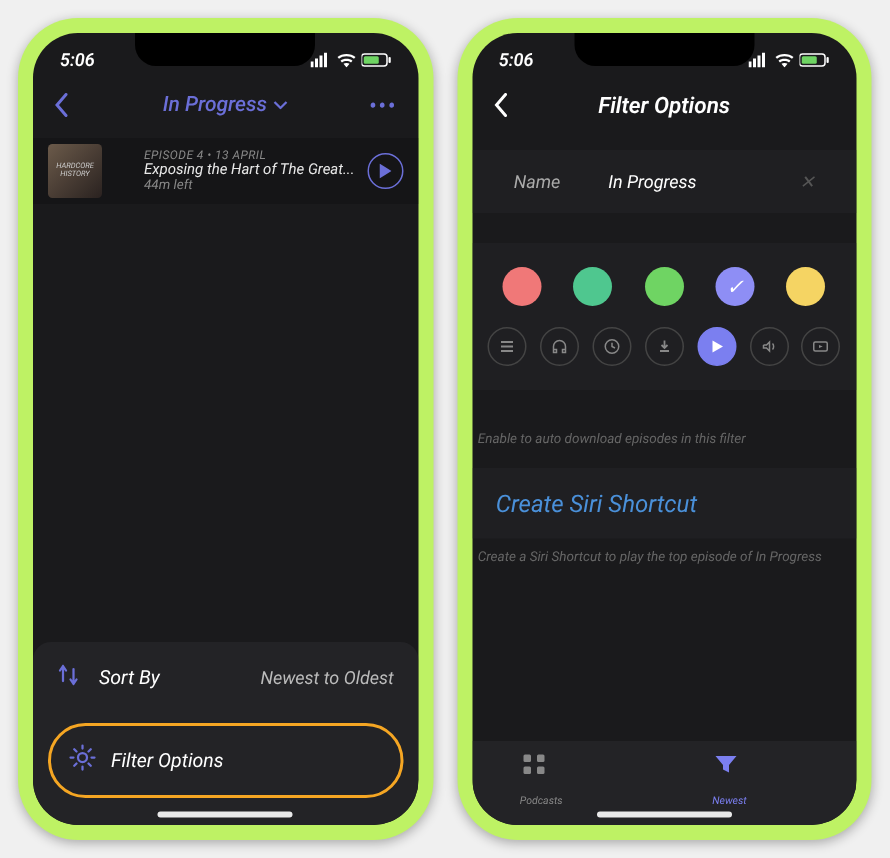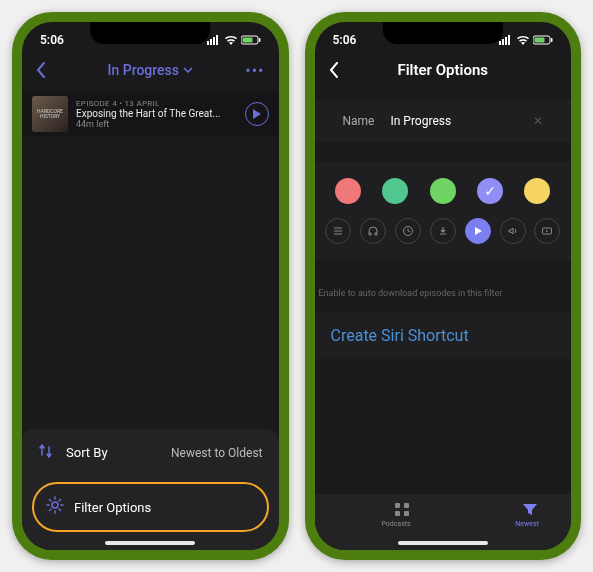--- a/index.html
+++ b/index.html
@@ -8,25 +8,26 @@
     font-family: -apple-system, BlinkMacSystemFont, "Segoe UI", Roboto, sans-serif;
     display: flex;
     gap: 16px;
     padding: 12px;
     width: 593px;
     height: 572px;
   }
   .phone {
     width: 319px;
     height: 548px;
-    background: #4d7c0f;
+    background: #bef264;
     border-radius: 40px;
     padding: 10px;
     box-shadow: 0 2px 8px rgba(0,0,0,0.3);
     position: relative;
+    font-style: italic;
   }
   .screen {
     width: 100%;
     height: 100%;
     background: #1a1a1c;
     border-radius: 30px;
     overflow: hidden;
     position: relative;
     display: flex;
     flex-direction: column;
@@ -90,21 +91,21 @@
     background: linear-gradient(135deg,#6b5a4a,#2a2220);
     border-radius:3px;
     font-size:5px;
     color:#ccc;
     display:flex;
     align-items:center;
     justify-content:center;
     text-align:center;
     line-height:1;
   }
-  .ep-text { flex:1; min-width:0; }
+  .ep-text { flex:1; min-width:0;margin-left:20px; }
   .ep-meta { font-size:8px; color:#888; letter-spacing:0.3px; }
   .ep-title { font-size:10px; color:#e8e8e8; white-space:nowrap; overflow:hidden; text-overflow:ellipsis; }
   .ep-sub { font-size:9px; color:#888; }
   .play-outline {
     width:24px; height:24px;
     border:1.5px solid #6b6fd8;
     border-radius:50%;
     display:flex; align-items:center; justify-content:center;
   }
   .play-outline svg { fill:#6b6fd8; }
@@ -140,21 +141,21 @@
     width:90px; height:4px;
     border-radius:3px;
     background:#fff;
     opacity:0.9;
   }
   .name-row {
     display:flex;
     align-items:center;
     padding:14px 28px;
     background:#1f1f22;
-    gap:16px;
+    gap:32px;
     font-size:12px;
   }
   .name-label { color:#aaa; }
   .name-value { color:#fff; flex:1; }
   .clear-x { color:#555; font-size:12px; }
   .spacer8 { height:8px; }
   .color-row {
     display:flex;
     justify-content:space-around;
     padding:16px 10px 10px 10px;
@@ -223,22 +224,22 @@
     height:56px;
     background:#232326;
     display:flex;
     justify-content:space-around;
     align-items:flex-start;
     padding-top:6px;
   }
   .tab {
     display:flex;
     flex-direction:column;
-    align-items:flex-end;
-    gap:2px;
+    align-items:flex-start;
+    gap:12px;
     font-size:7px;
     color:#888;
     width:25%;
   }
   .tab.active { color:#7b7ff0; }
   .tab svg { width:18px; height:18px; }
 </style>
 </head>
 <body>
 
@@ -418,20 +419,21 @@
               <rect x="1.5" y="3" width="9" height="6" rx="1" stroke="currentColor" fill="none"></rect>
               <path d="M5 5l2.5 1L5 7z" fill="currentColor"></path>
             </svg>
           </div>
       </div>
       <div style="height:20px;"></div>
       <div class="hint">Enable to auto download episodes in this filter</div>
       <div class="link-row">
         <span>Create Siri Shortcut</span>
       </div>
+      <div class="hint">Create a Siri Shortcut to play the top episode of In Progress</div>
 
       <div class="tabbar">
         <div class="tab">
           <svg viewBox="0 0 18 18">
               <rect x="2" y="3" width="5" height="5" rx="1" fill="currentColor"></rect>
               <rect x="11" y="3" width="5" height="5" rx="1" fill="currentColor"></rect>
               <rect x="2" y="11" width="5" height="5" rx="1" fill="currentColor"></rect>
               <rect x="11" y="11" width="5" height="5" rx="1" fill="currentColor"></rect>
             </svg>
           <span>Podcasts</span>

